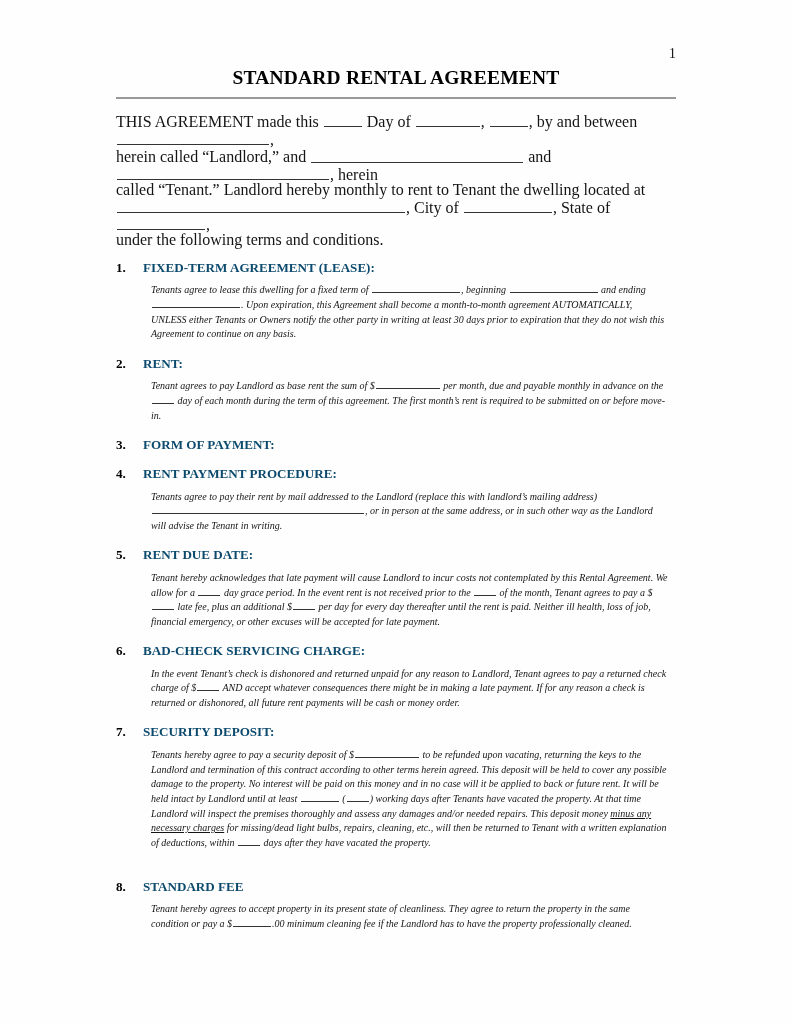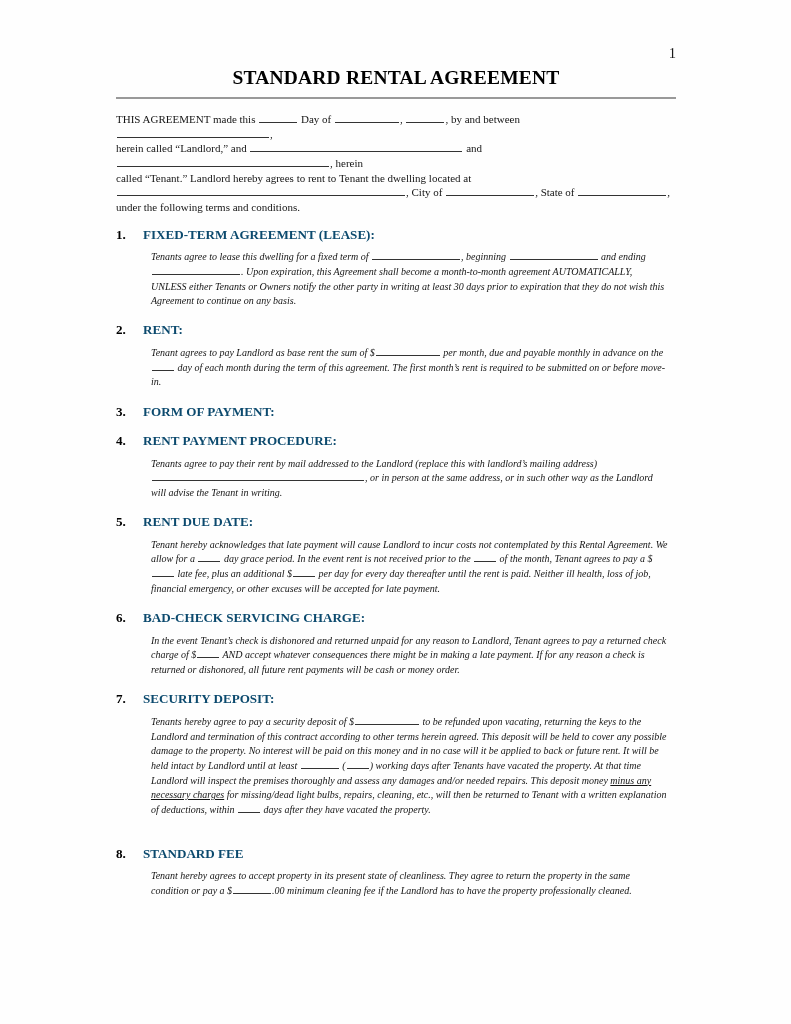--- a/index.html
+++ b/index.html
@@ -57,21 +57,21 @@
   }
 
   .body {
     position: absolute;
     top: 112px;
     left: 116px;
     width: 560px;
   }
 
   .para {
-    font-size: 11px;
+    font-size: 16px;
     line-height: 14.65px;
     text-align: left;
     margin: 0 0 0 0;
     color: #141414;
   }
 
   .intro {
     margin-bottom: 13px;
   }
 
@@ -137,21 +137,21 @@
 
   <div class="doc-title">STANDARD RENTAL AGREEMENT</div>
 
   <div class="title-rule"></div>
 
   <div class="body">
 
     <div class="para intro">
       <span>THIS AGREEMENT made this </span><span class="blank b-sm"></span><span> Day of </span><span class="blank b-md"></span><span>, </span><span class="blank b-sm"></span><span>, by and between </span><span class="blank b-xxl"></span><span>,</span><br>
       <span>herein called “Landlord,” and </span><span class="blank b-huge"></span><span> and </span><span class="blank b-huge"></span><span>, herein</span><br>
-      <span>called “Tenant.” Landlord hereby agrees to rent to Tenant the dwelling located at</span><br>
+      <span>called “Tenant.” Landlord hereby monthly to rent to Tenant the dwelling located at</span><br>
       <span class="blank b-full"></span><span>, City of </span><span class="blank b-lg"></span><span>, State of </span><span class="blank b-lg"></span><span>,</span><br>
       <span>under the following terms and conditions.</span>
     </div>
 
     <div class="section">
       <div class="sec-num">1.</div>
       <div class="sec-head">FIXED-TERM AGREEMENT (LEASE):</div>
       <div class="sec-body">
         <span>Tenants agree to lease this dwelling for a fixed term of </span><span class="blank b-lg"></span><span>, beginning </span><span class="blank b-lg"></span><span> and ending </span><span class="blank b-lg"></span><span>. Upon expiration, this Agreement shall become a month-to-month agreement AUTOMATICALLY, UNLESS either Tenants or Owners notify the other party in writing at least 30 days prior to expiration that they do not wish this Agreement to continue on any basis.</span>
       </div>

